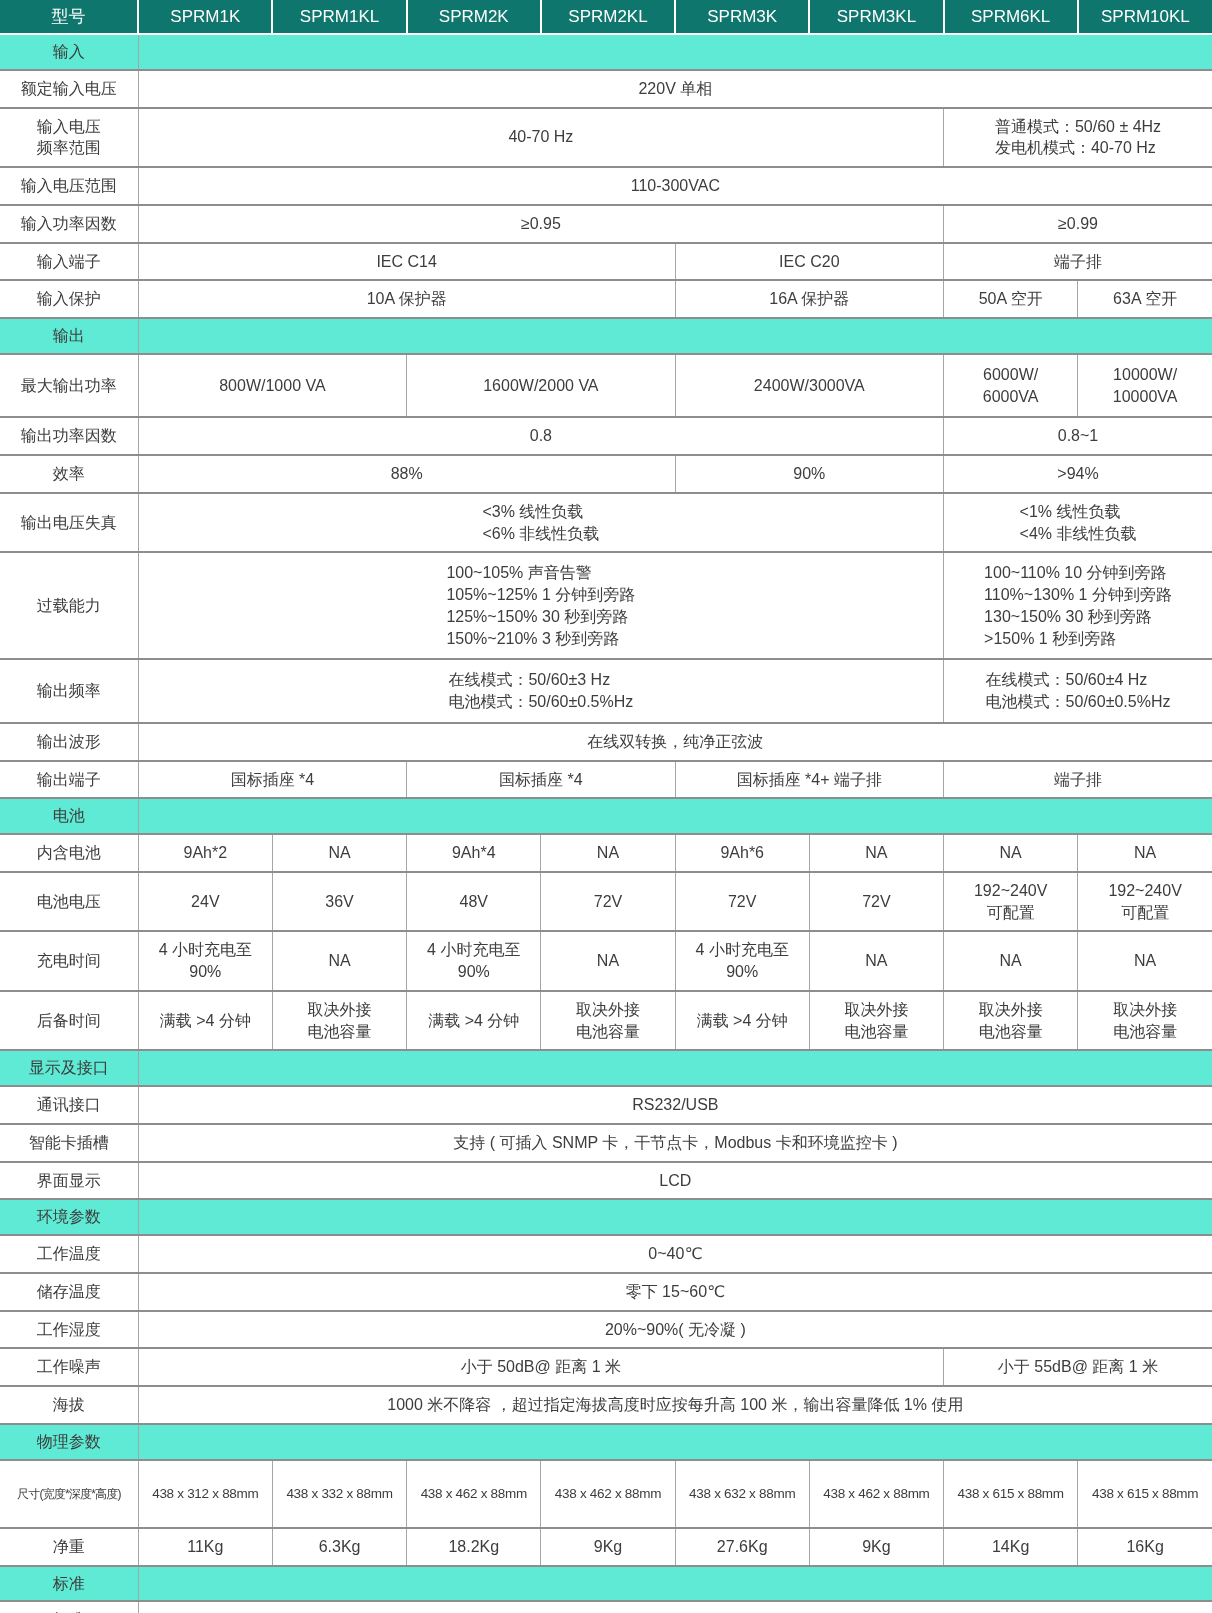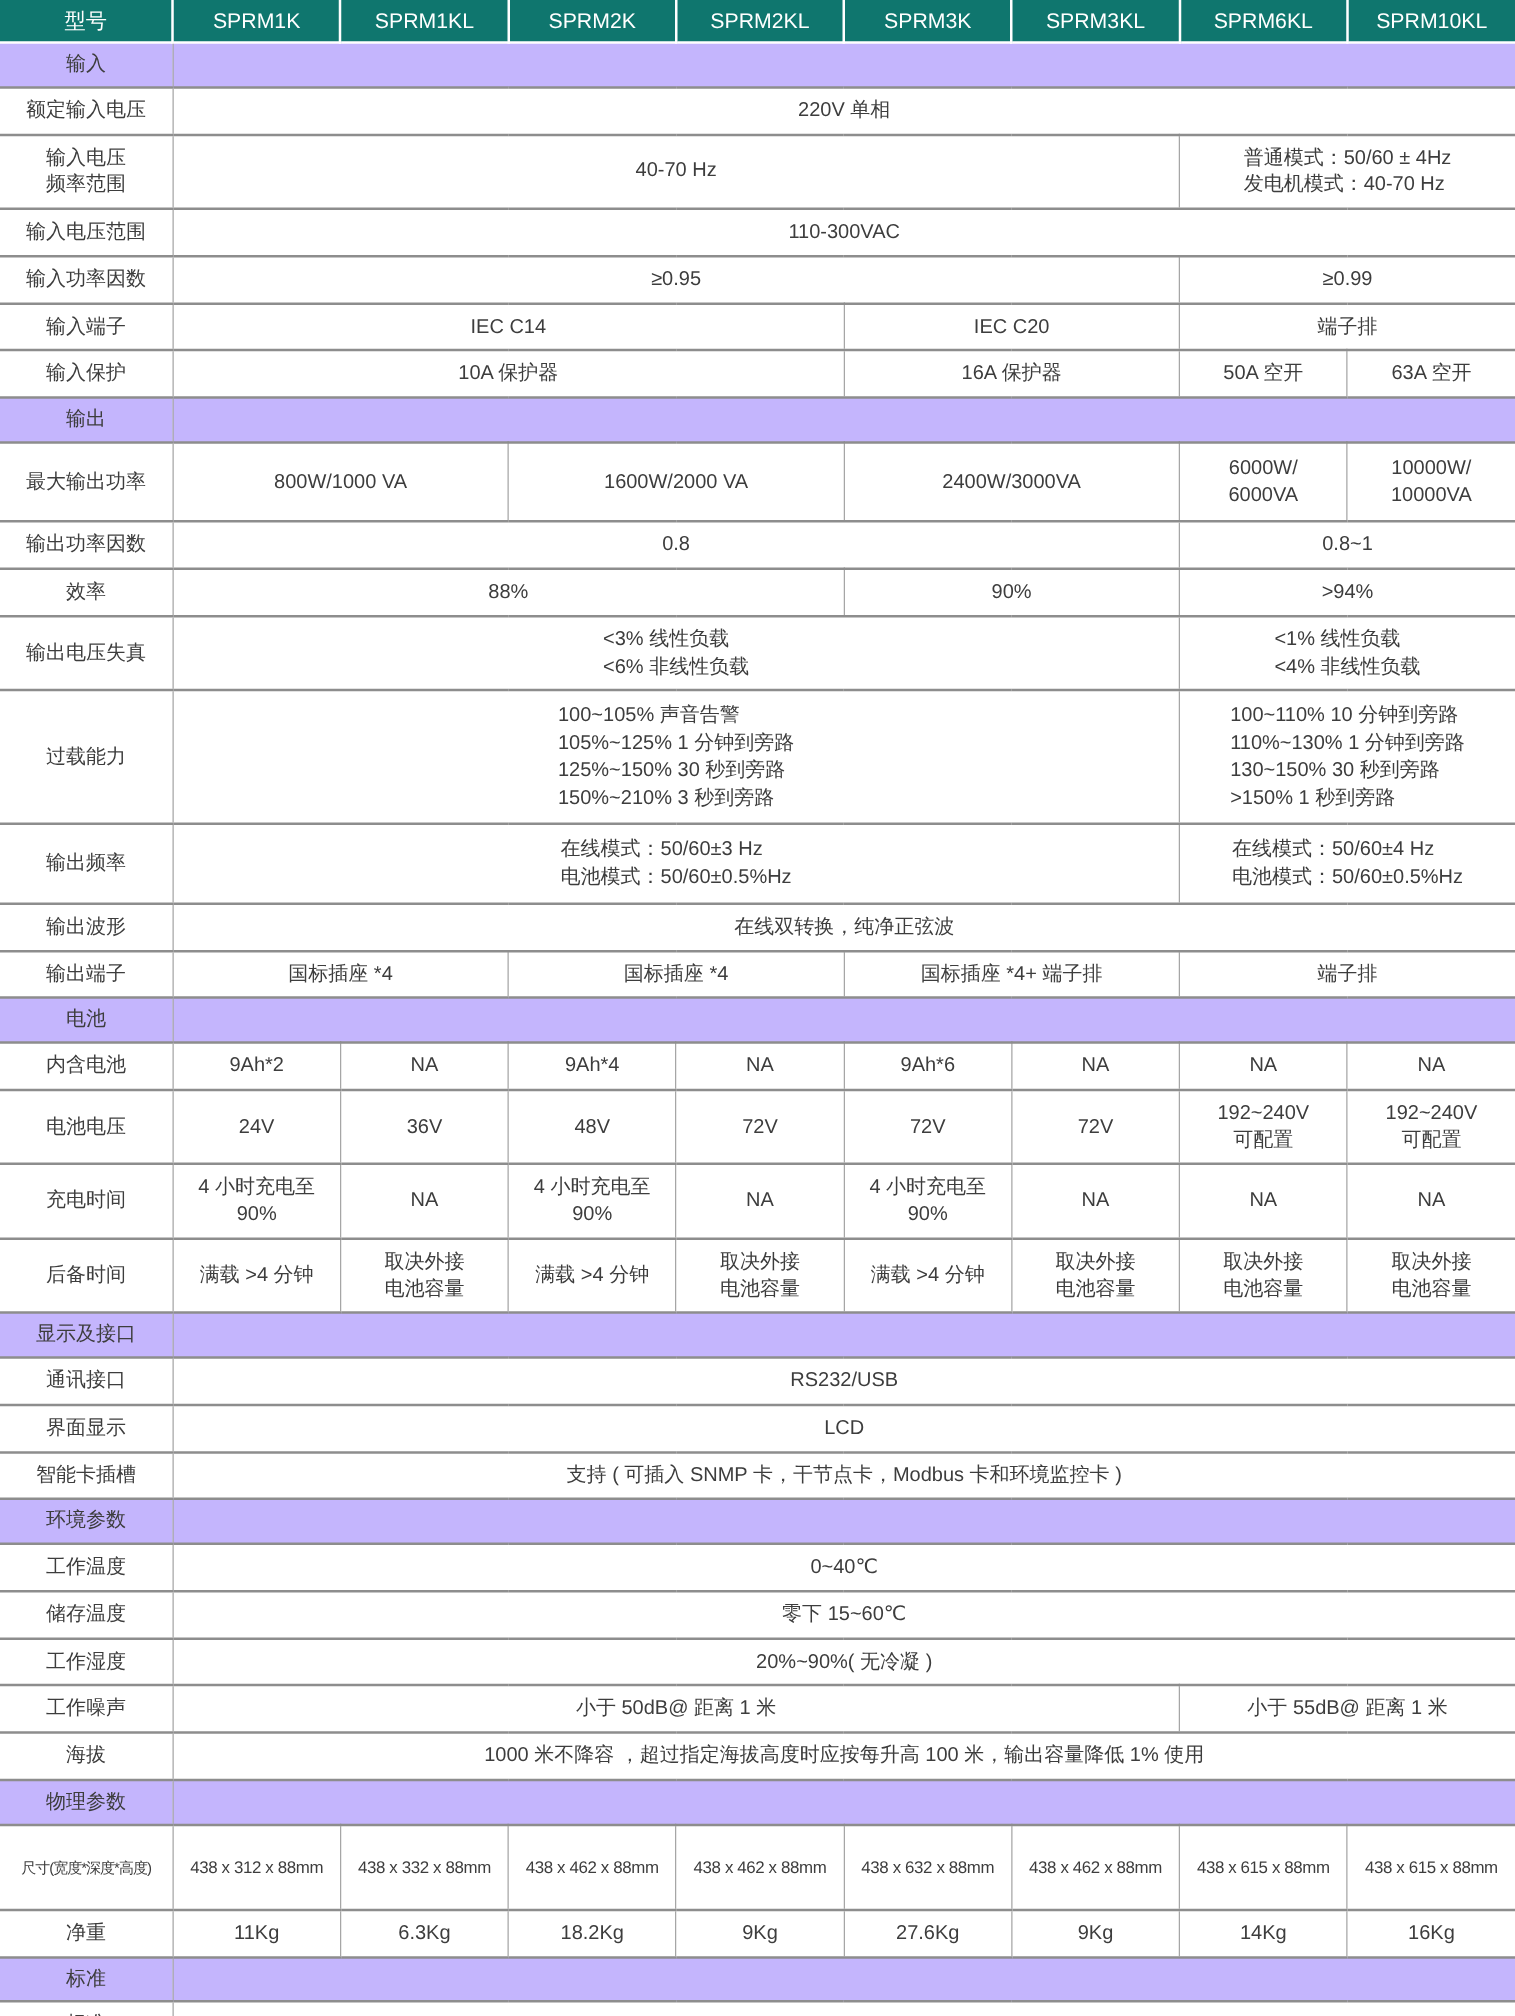--- a/index.html
+++ b/index.html
@@ -7,21 +7,21 @@
         font-family:"Liberation Sans","DejaVu Sans",sans-serif;color:#3d3d3d;}
   table.spec{width:1212px;table-layout:fixed;border-collapse:collapse;font-size:16px;}
   table.spec th, table.spec td{vertical-align:middle;text-align:center;padding:7px 4px;line-height:1.36;}
   
   table.spec th{background:#0f766e;color:#ffffff;font-weight:normal;font-size:17px;
                 border-right:2px solid #ffffff;border-bottom:2px solid #ffffff;padding:5px 2px;}
   table.spec th:last-child{border-right:none;}
   
   table.spec td{border-right:1px solid #a6a6a6;border-bottom:2px solid #8d8d8d;white-space:pre-line;}
   table.spec td:last-child{border-right:none;}
-  tr.section td{background:#c4b5fd;padding:6px 16px;}
+  tr.section td{background:#5eead4;padding:6px 16px;}
   td.label{padding:7px 3px;}
   .blk{display:inline-block;text-align:left;white-space:pre-line;}
   tr.dims td.val{font-size:13.5px;letter-spacing:-0.3px;padding:24px 2px;}
   tr.dims td.label{font-size:12px;letter-spacing:-0.8px;}
   tr.tall td{padding:9px 4px;}
 </style>
 </head>
 <body>
 
 <div class="page">
@@ -209,26 +209,26 @@
         </tr>
         <tr class="section">
           <td class="label">显示及接口</td>
           <td colspan="8"></td>
         </tr>
         <tr class="">
           <td class="label">通讯接口</td>
           <td class="val" colspan="8">RS232/USB</td>
         </tr>
         <tr class="">
+          <td class="label">智能卡插槽</td>
+          <td class="val" colspan="8">支持 ( 可插入 SNMP 卡，干节点卡，Modbus 卡和环境监控卡 )</td>
+        </tr>
+        <tr class="">
           <td class="label">界面显示</td>
           <td class="val" colspan="8">LCD</td>
-        </tr>
-        <tr class="">
-          <td class="label">智能卡插槽</td>
-          <td class="val" colspan="8">支持 ( 可插入 SNMP 卡，干节点卡，Modbus 卡和环境监控卡 )</td>
         </tr>
         <tr class="section">
           <td class="label">环境参数</td>
           <td colspan="8"></td>
         </tr>
         <tr class="">
           <td class="label">工作温度</td>
           <td class="val" colspan="8">0~40℃</td>
         </tr>
         <tr class="">

